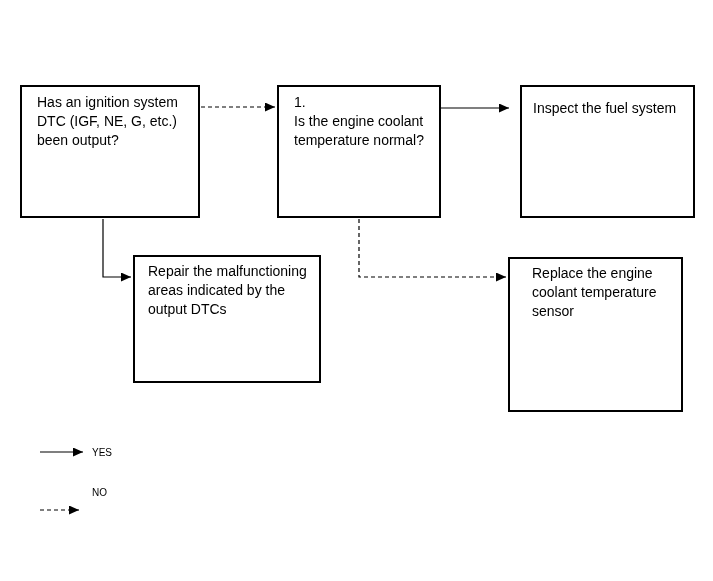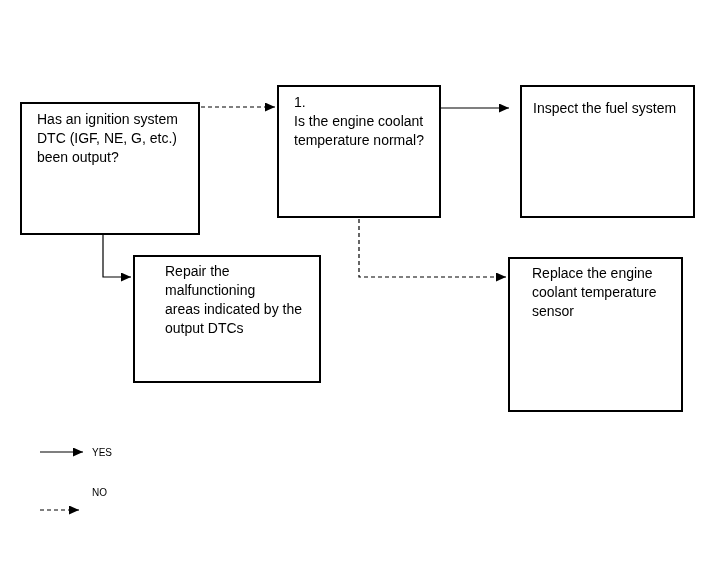--- a/index.html
+++ b/index.html
@@ -65,31 +65,31 @@
       </marker>
     </defs>
     <path class="conn dashed" d="M 201 107 L 275 107"></path>
     <path class="conn" d="M 441 108 L 509 108"></path>
     <path class="conn" d="M 103 219 L 103 277 L 131 277"></path>
     <path class="conn dashed" d="M 359 219 L 359 277 L 506 277"></path>
     <path class="conn" d="M 40 452 L 83 452"></path>
     <path class="conn dashed" d="M 40 510 L 79 510"></path>
   </svg>
 
-  <div class="fbox" style="left:20px; top:102px; width:180px; height:133px; padding:6px 10px 0 15px;">Has an ignition system
+  <div class="fbox" style="left:20px; top:85px; width:180px; height:133px; padding:6px 10px 0 15px;">Has an ignition system
 DTC (IGF, NE, G, etc.)
 been output?</div>
 
   <div class="fbox" style="left:277px; top:85px; width:164px; height:133px; padding:6px 10px 0 15px;">1.
 Is the engine coolant
 temperature normal?</div>
 
   <div class="fbox" style="left:511px; top:85px; width:175px; height:133px; padding:12px 10px 0 11px;margin-left:9px;">Inspect the fuel system</div>
 
-  <div class="fbox" style="left:133px; top:255px; width:188px; height:128px; padding:5px 10px 0 30px;">Repair the malfunctioning
+  <div class="fbox" style="left:133px; top:255px; width:188px; height:128px; padding:5px 10px 0 13px;">Repair the malfunctioning
 areas indicated by the
 output DTCs</div>
 
   <div class="fbox" style="left:508px; top:257px; width:175px; height:155px; padding:5px 10px 0 22px;">Replace the engine
 coolant temperature
 sensor</div>
 
   <div class="legend-label" style="left:92px; top:444px;">YES</div>
 
   <div class="legend-label" style="left:92px; top:484px;">NO</div>

